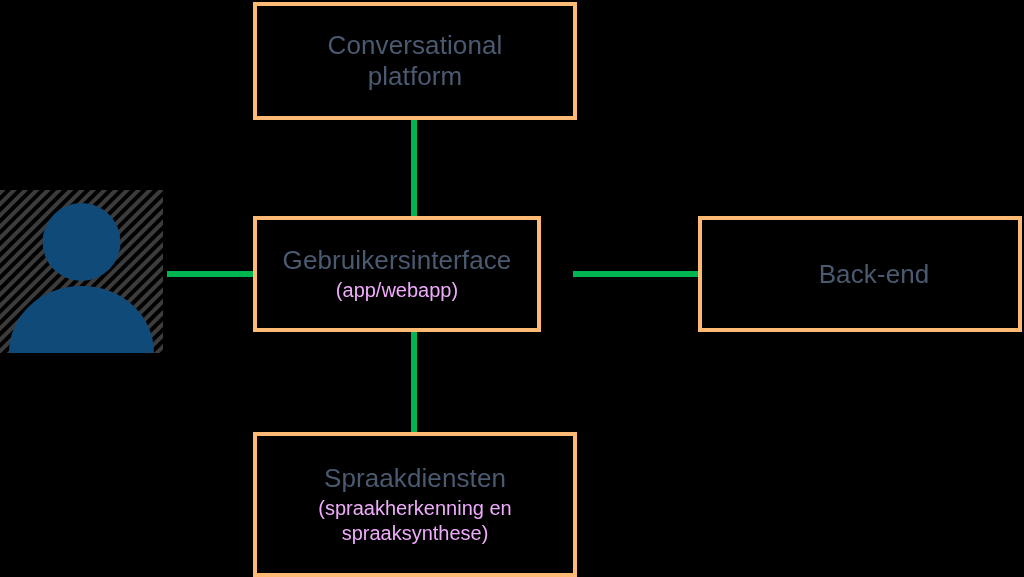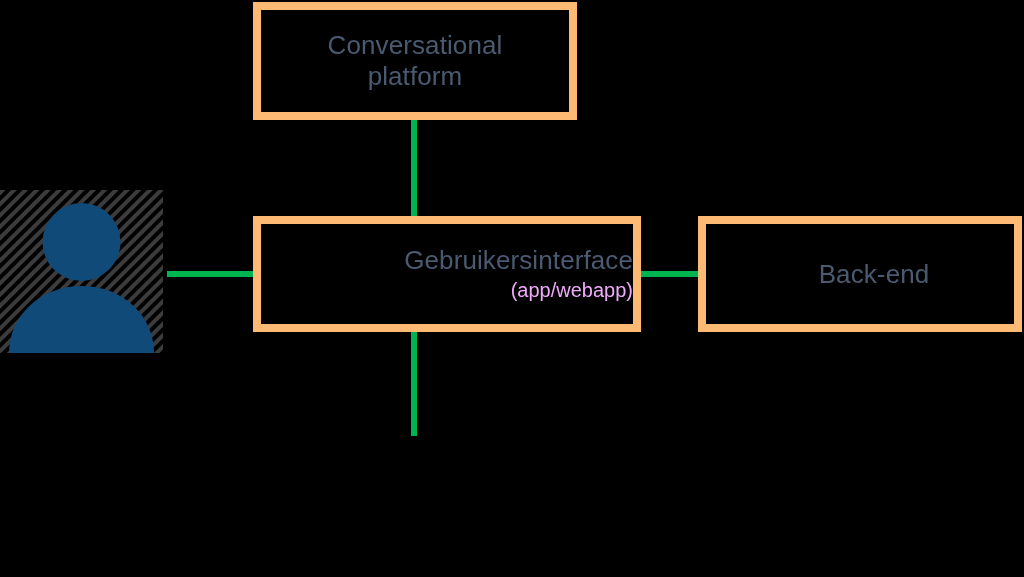--- a/index.html
+++ b/index.html
@@ -15,21 +15,21 @@
     width: 1024px;
     height: 577px;
     background: #000000;
     overflow: hidden;
   }
 
   
   .node-box {
     position: absolute;
     box-sizing: border-box;
-    border: 8px solid #fdba74;
+    border: 4px solid #fdba74;
     background: #000000;
     display: flex;
     flex-direction: column;
     align-items: center;
     justify-content: center;
     text-align: center;
     color: #4a5a70;
     line-height: 1.18;
     z-index: 3;
   }
@@ -49,23 +49,22 @@
 
   #box-conversational-platform {
     left: 253px;
     top: 2px;
     width: 324px;
     height: 118px;
   }
   #box-user-interface {
     left: 253px;
     top: 216px;
-    width: 388px;
+    width: 288px;
     height: 116px;
-    align-items: flex-end;
   }
   #box-backend {
     left: 698px;
     top: 216px;
     width: 324px;
     height: 116px;
     padding-left: 28px;
   }
   #box-speech-services {
     left: 253px;
@@ -151,14 +150,19 @@
 
   <div class="node-box" id="box-user-interface">
     <div class="node-title">Gebruikersinterface</div>
     <div class="node-sub">(app/webapp)</div>
   </div>
 
   <div class="node-box" id="box-backend">
     <div class="node-title">Back-end</div>
   </div>
 
+  <div class="node-box" id="box-speech-services">
+    <div class="node-title">Spraakdiensten</div>
+    <div class="node-sub">(spraakherkenning en
+spraaksynthese)</div>
+  </div>
 
 </div>
 
 </body></html>

